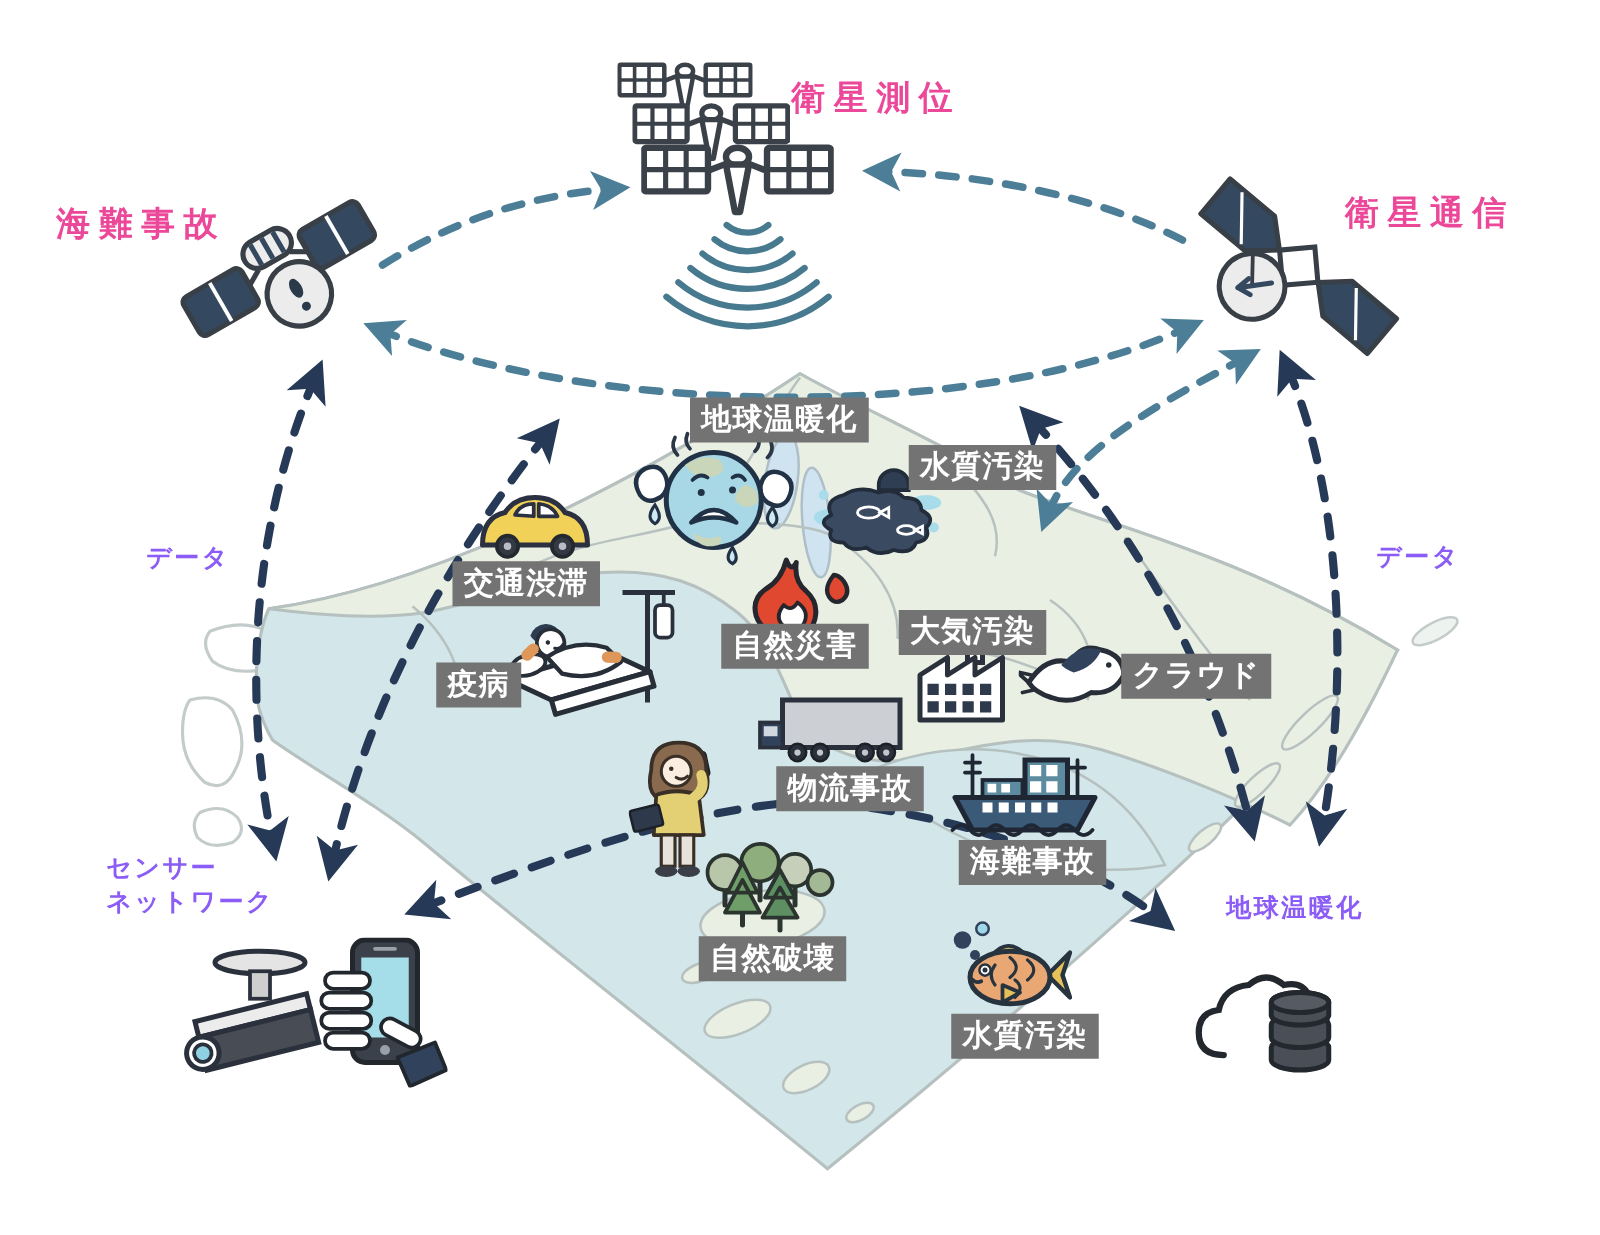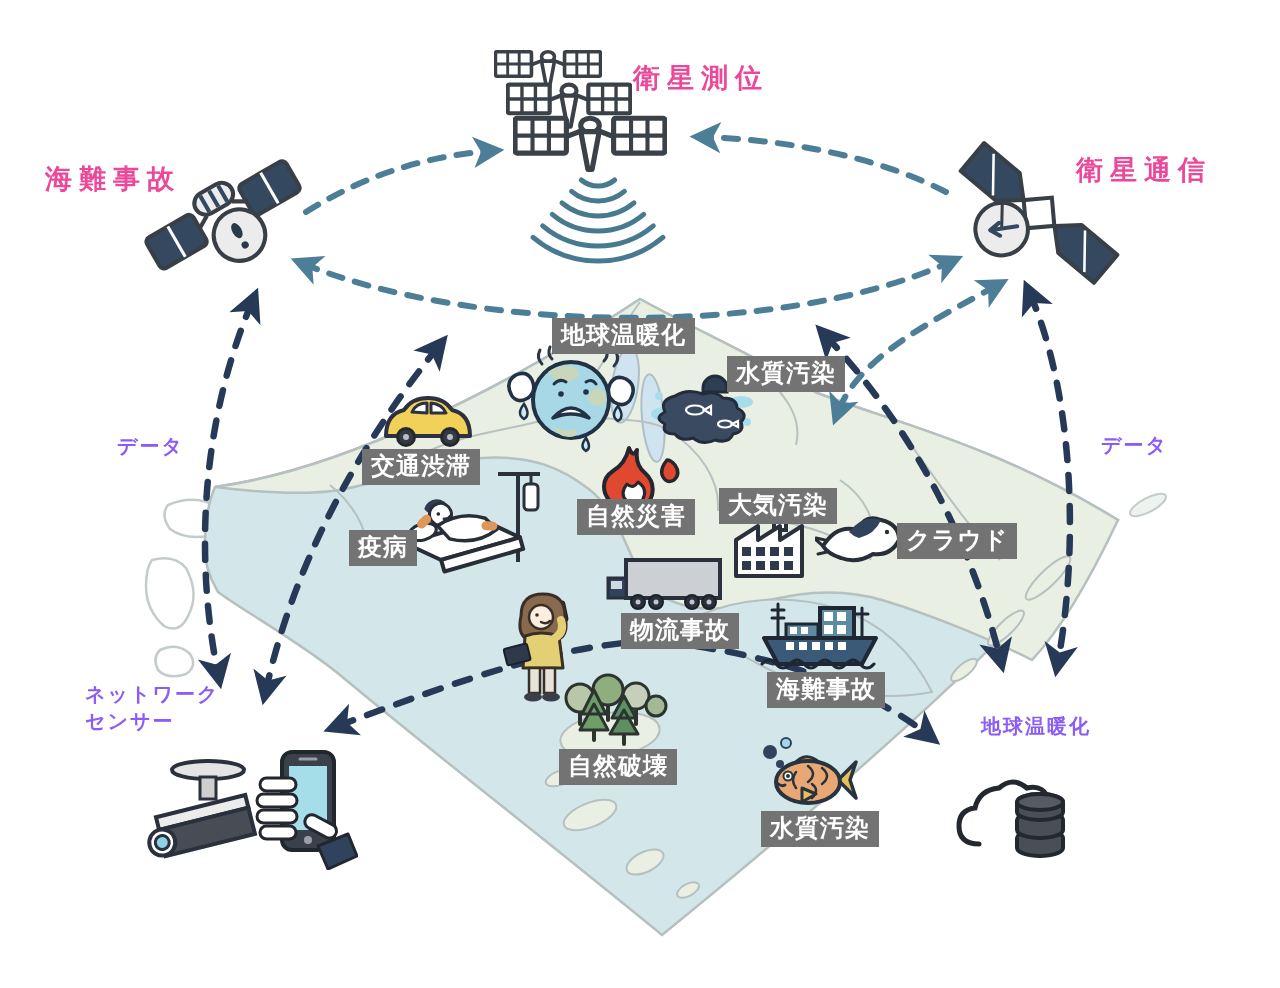--- a/index.html
+++ b/index.html
@@ -467,18 +467,18 @@
   <div class="tag" style="left:761px;top:811px">水質汚染</div>
 
   <div class="title" style="left:633px;top:60px">衛星測位</div>
   <div class="title" style="left:45px;top:161px">海難事故</div>
   <div class="title" style="left:1076px;top:152px">衛星通信</div>
 
   <div class="biglabel" style="left:117px;top:433px">データ</div>
   <div class="biglabel" style="left:1101px;top:432px">データ</div>
 
   <div class="biglabel" style="left:85px;top:681px">
+    <div>センサー</div>
     <div>ネットワーク</div>
-    <div>センサー</div>
   </div>
   <div class="biglabel" style="left:981px;top:713px">地球温暖化</div>
 
 </div>
 
 </body></html>

